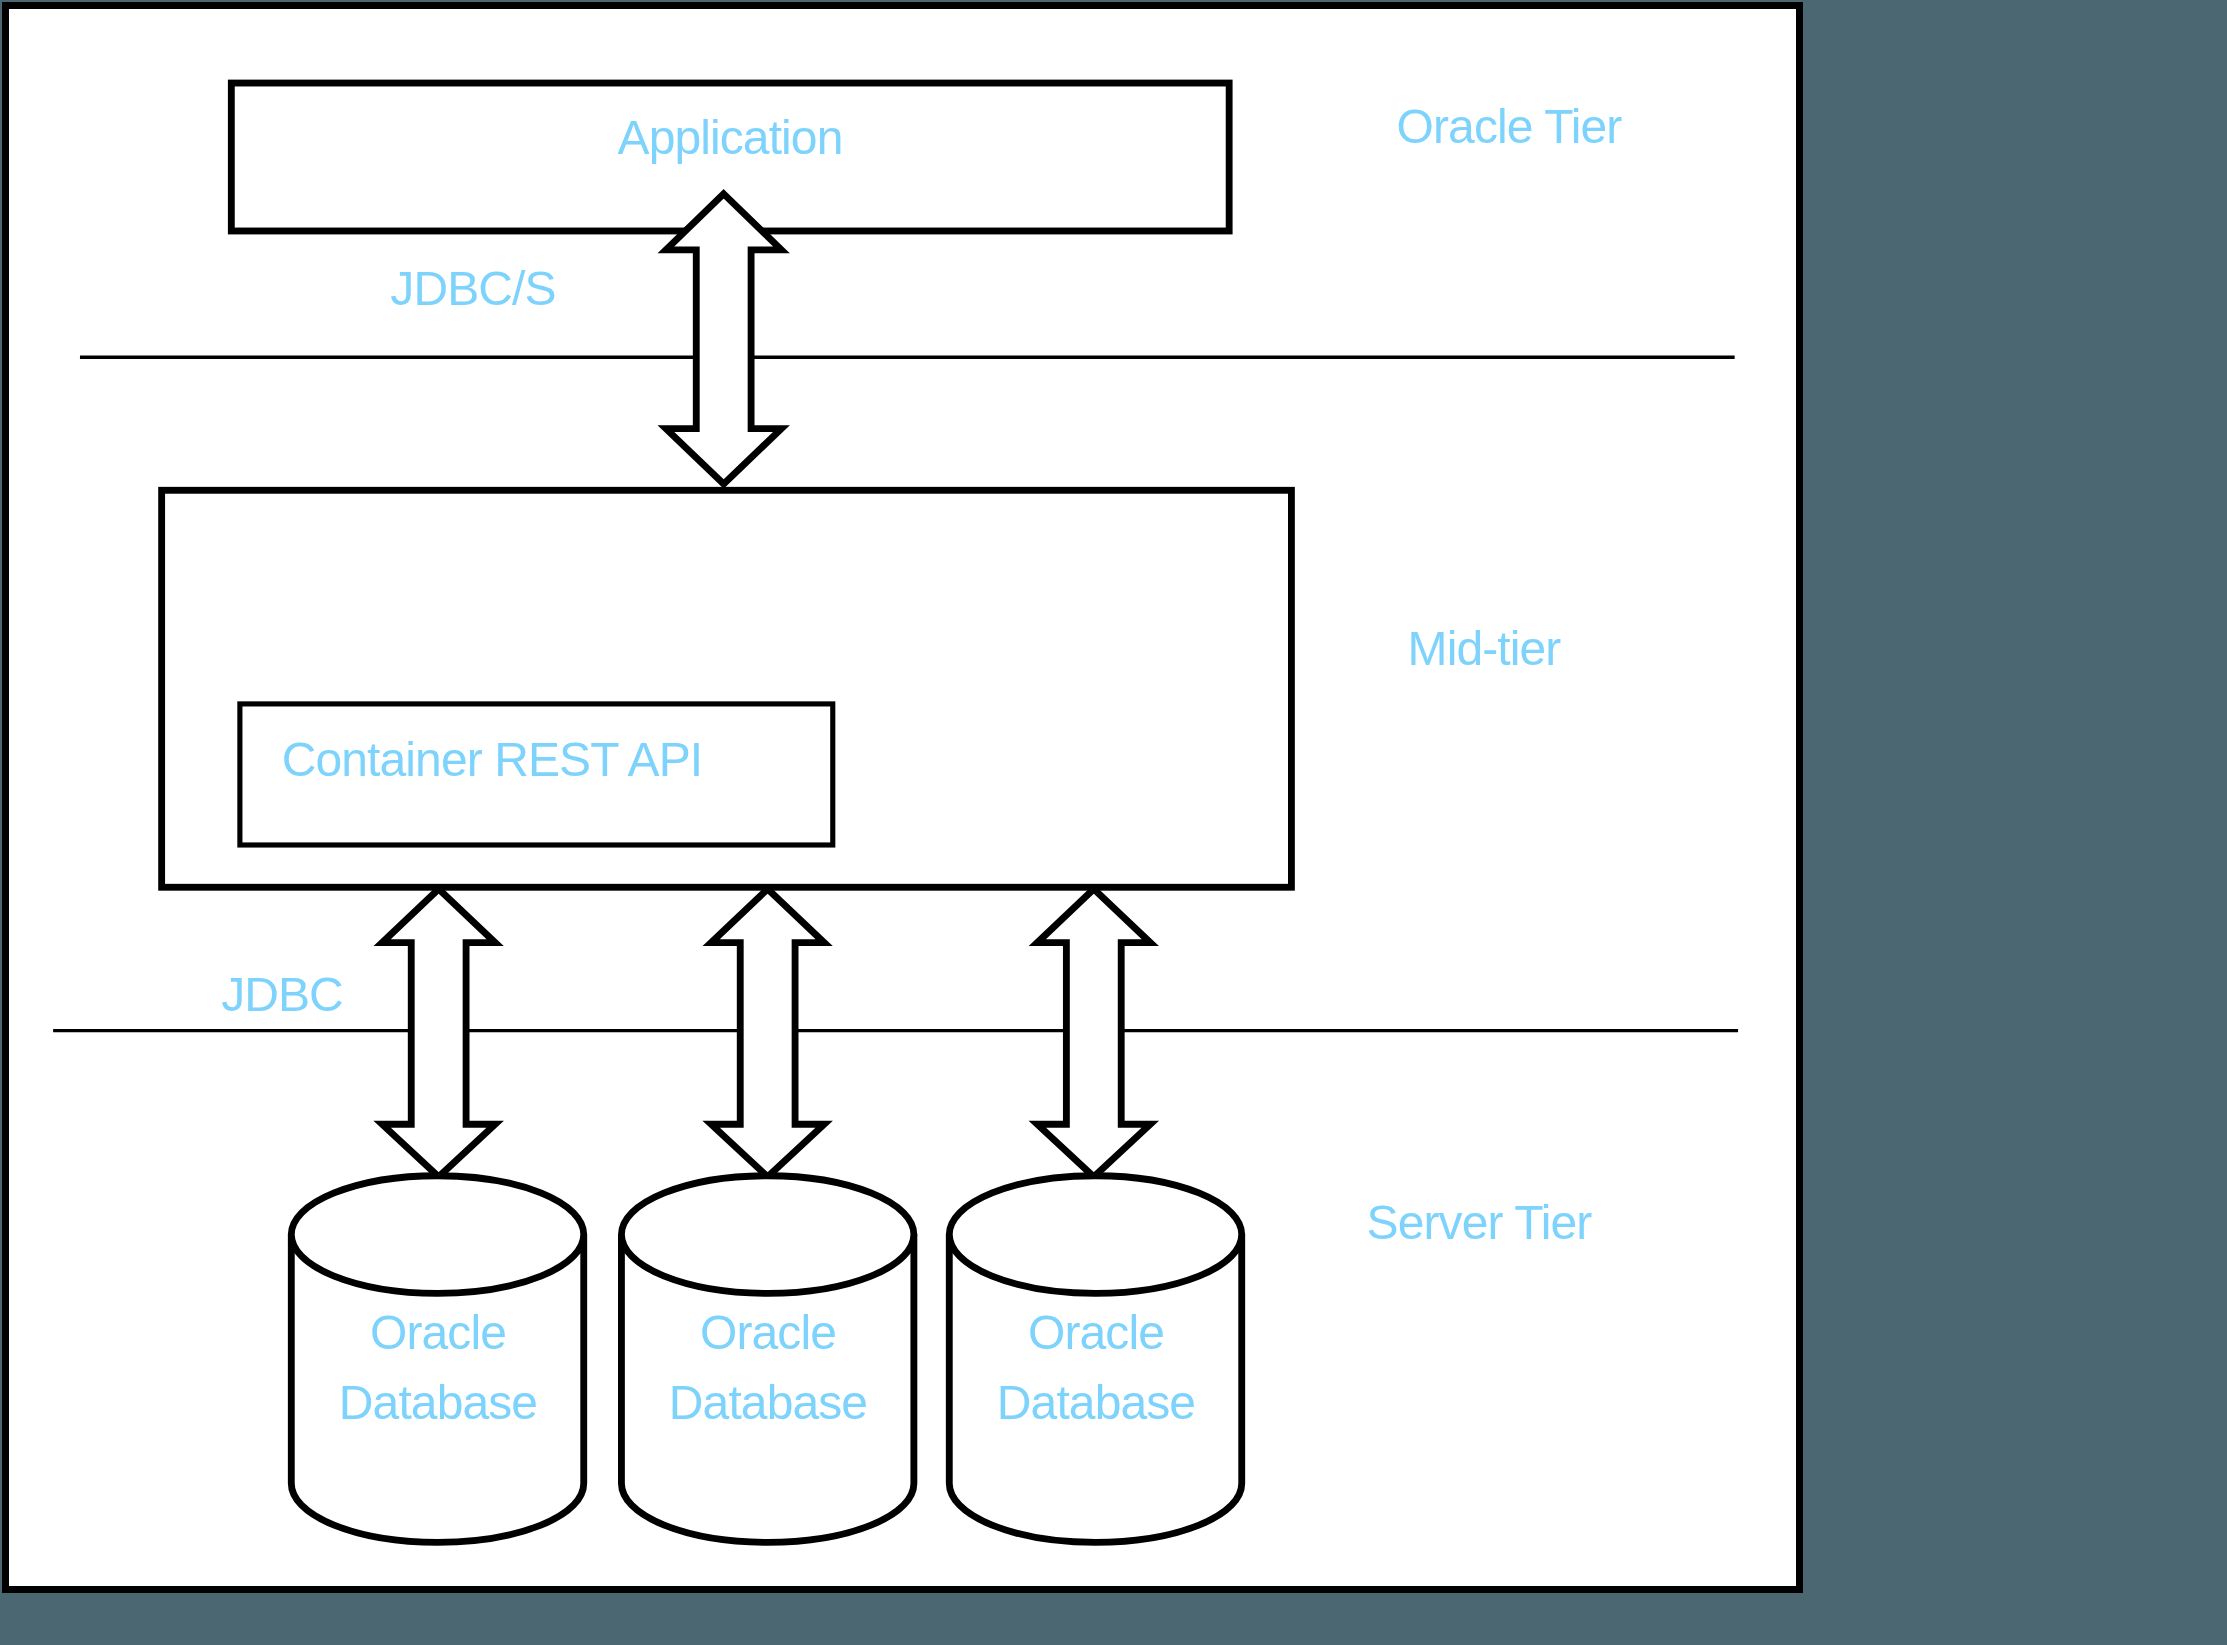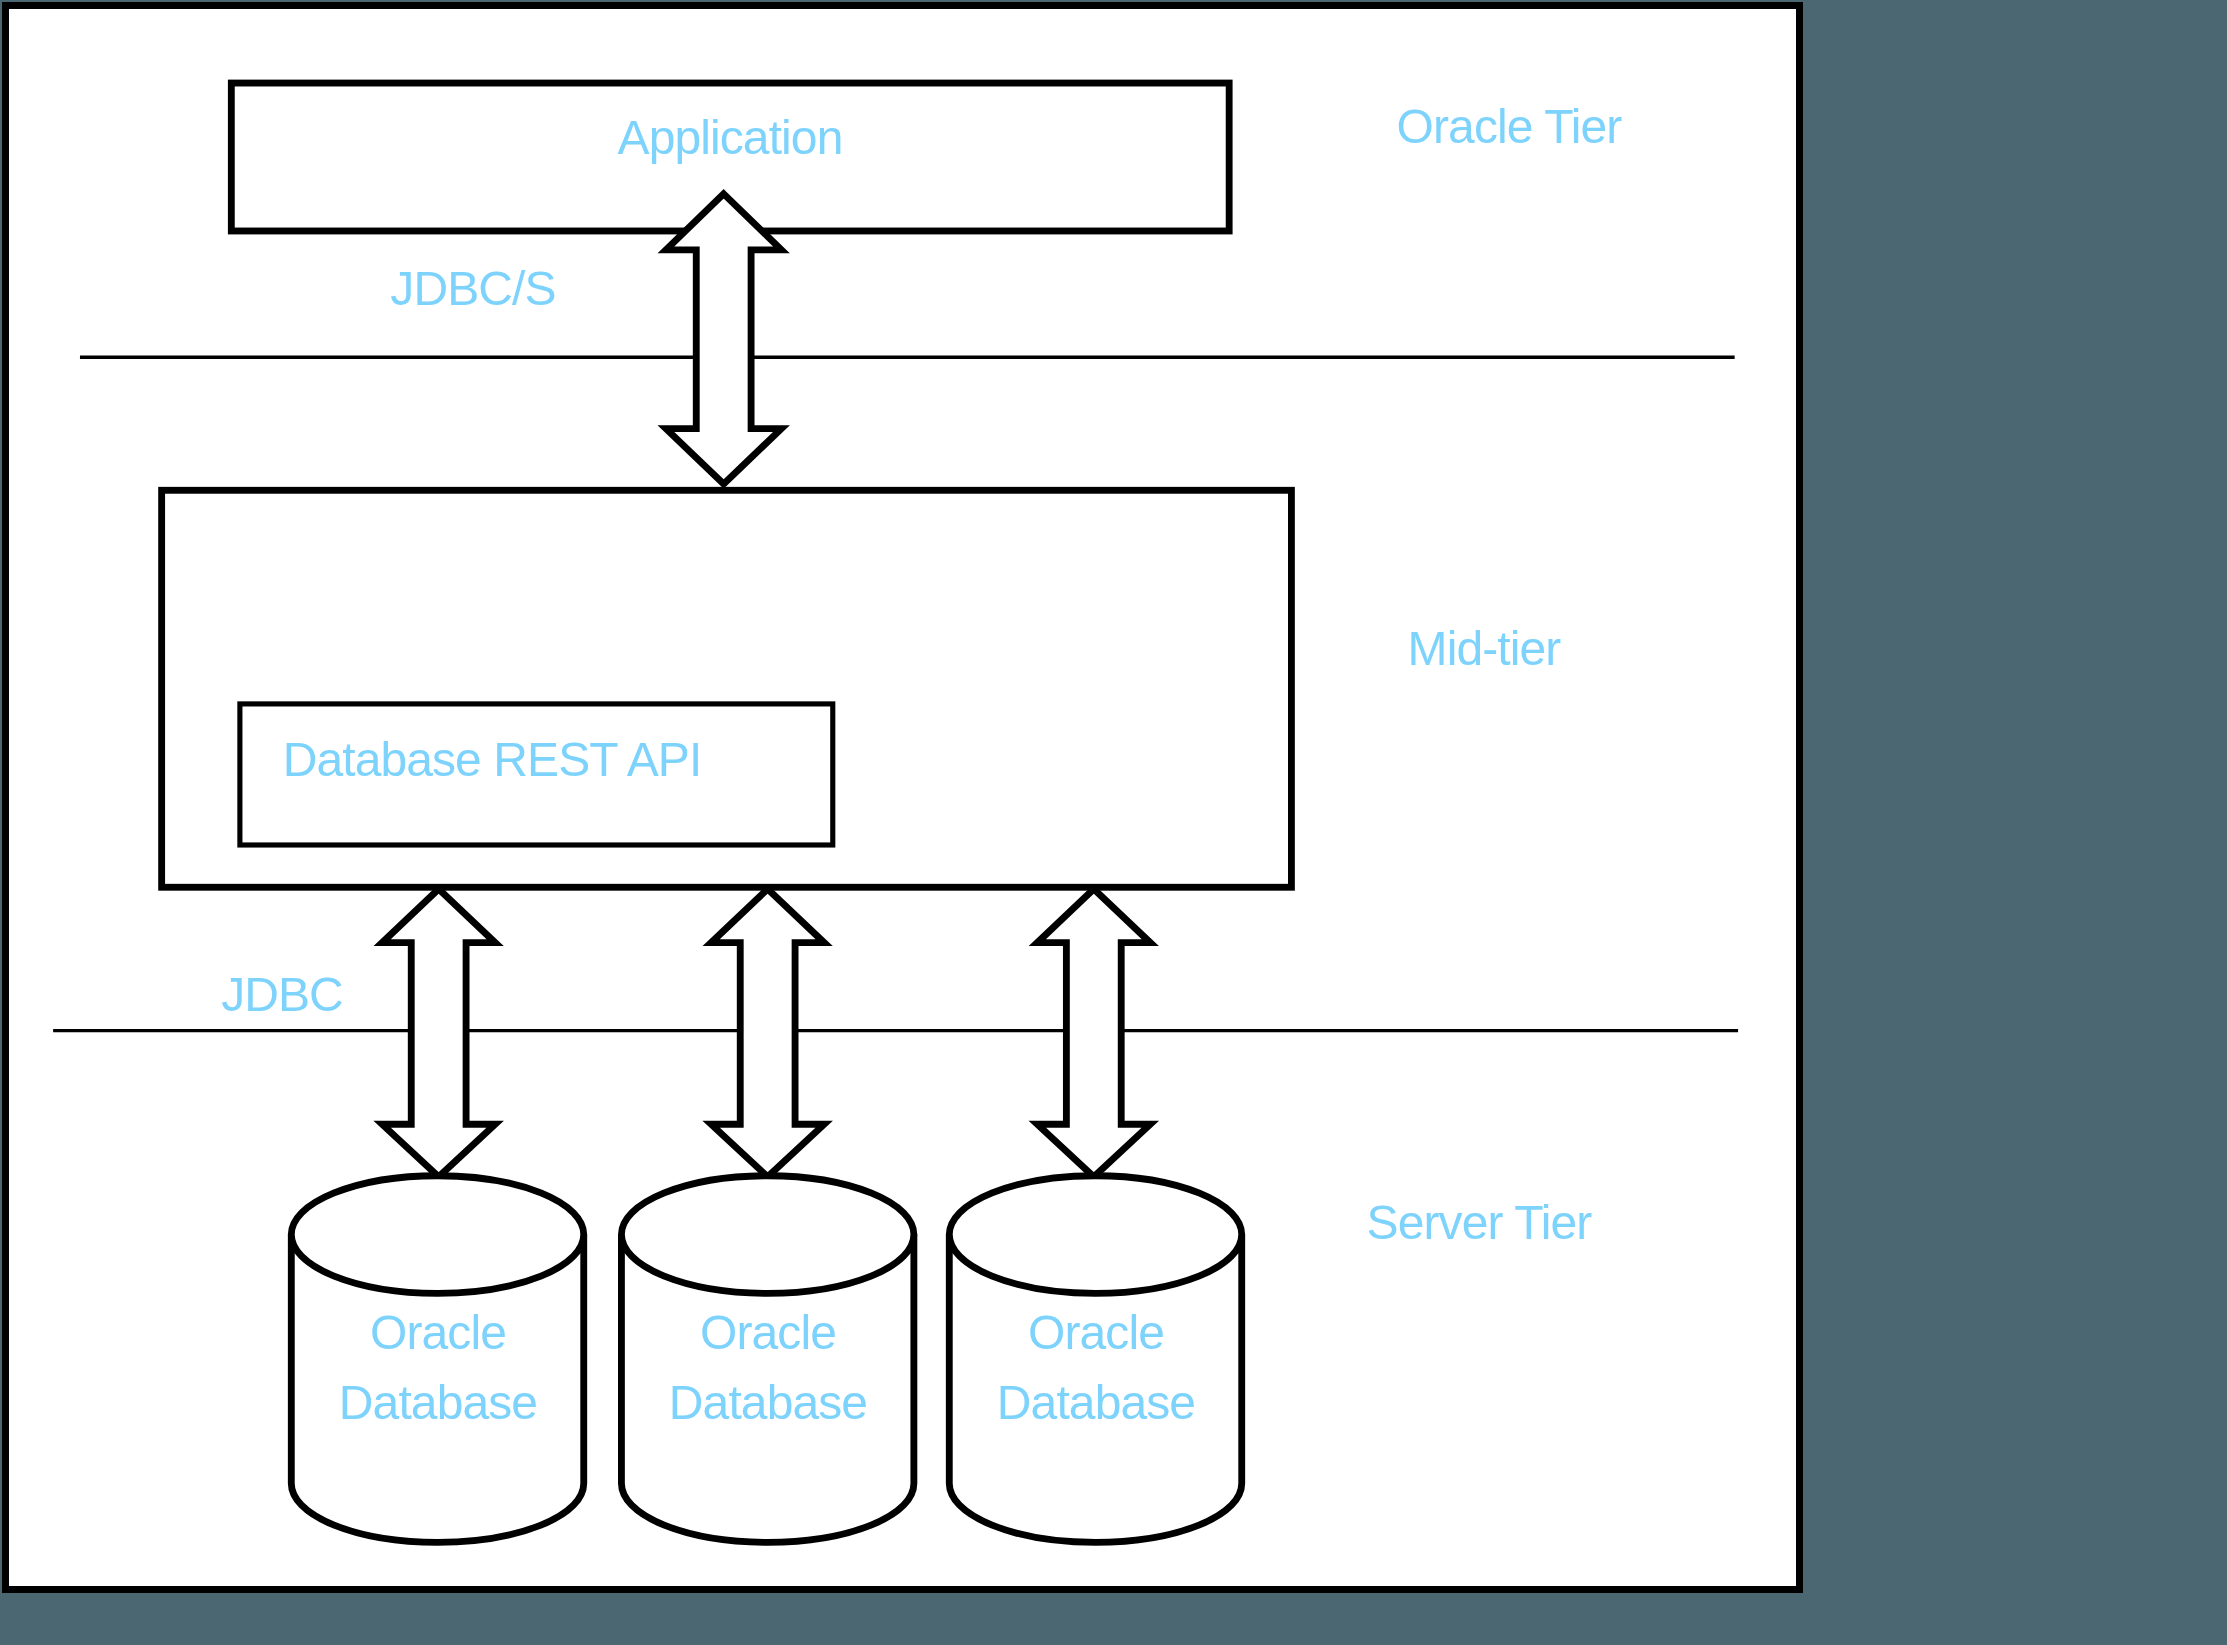--- a/index.html
+++ b/index.html
@@ -92,21 +92,21 @@
     <g>
       <path d="M 1662 2161 L 1662 2597 A 256 103 0 0 0 2174 2597 L 2174 2161" fill="#fff" stroke="#000" stroke-width="12"></path>
       <ellipse cx="1918" cy="2161" rx="256" ry="103" fill="#fff" stroke="#000" stroke-width="12"></ellipse>
     </g>
   </svg>
 
   <div class="lbl lbl-application">Application</div>
   <div class="lbl lbl-client-tier">Oracle Tier</div>
   <div class="lbl lbl-https">JDBC/S</div>
   <div class="lbl lbl-mid-tier">Mid-tier</div>
-  <div class="lbl lbl-georaster">Database REST API</div>
+  <div class="lbl lbl-georaster">Container REST API</div>
   <div class="lbl lbl-jdbc">JDBC</div>
   <div class="lbl lbl-server-tier">Server Tier</div>
 
   <div class="lbl lbl-db1-l1">Oracle</div>
   <div class="lbl lbl-db1-l2">Database</div>
   <div class="lbl lbl-db2-l1">Oracle</div>
   <div class="lbl lbl-db2-l2">Database</div>
   <div class="lbl lbl-db3-l1">Oracle</div>
   <div class="lbl lbl-db3-l2">Database</div>
 

